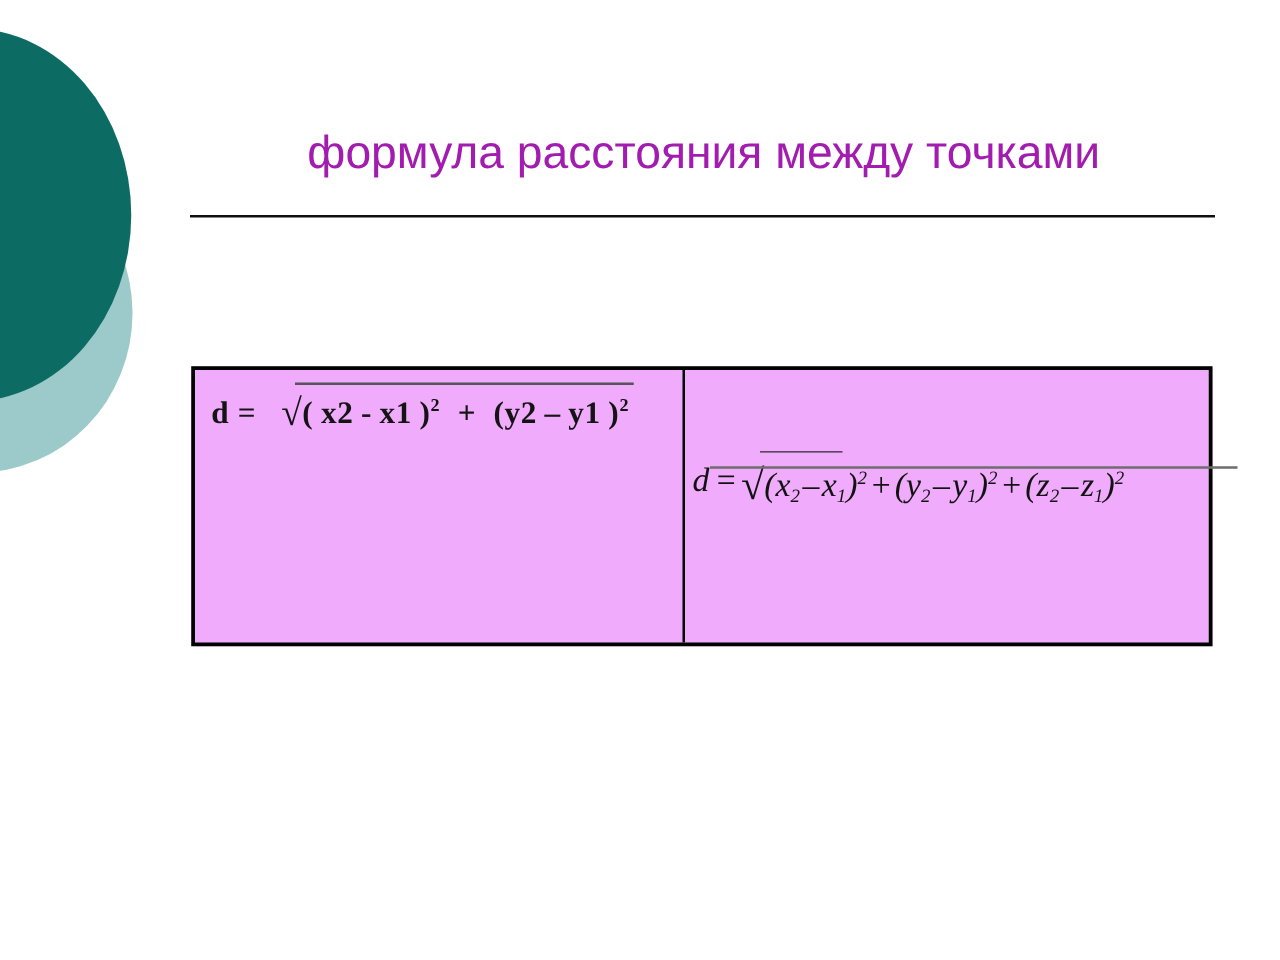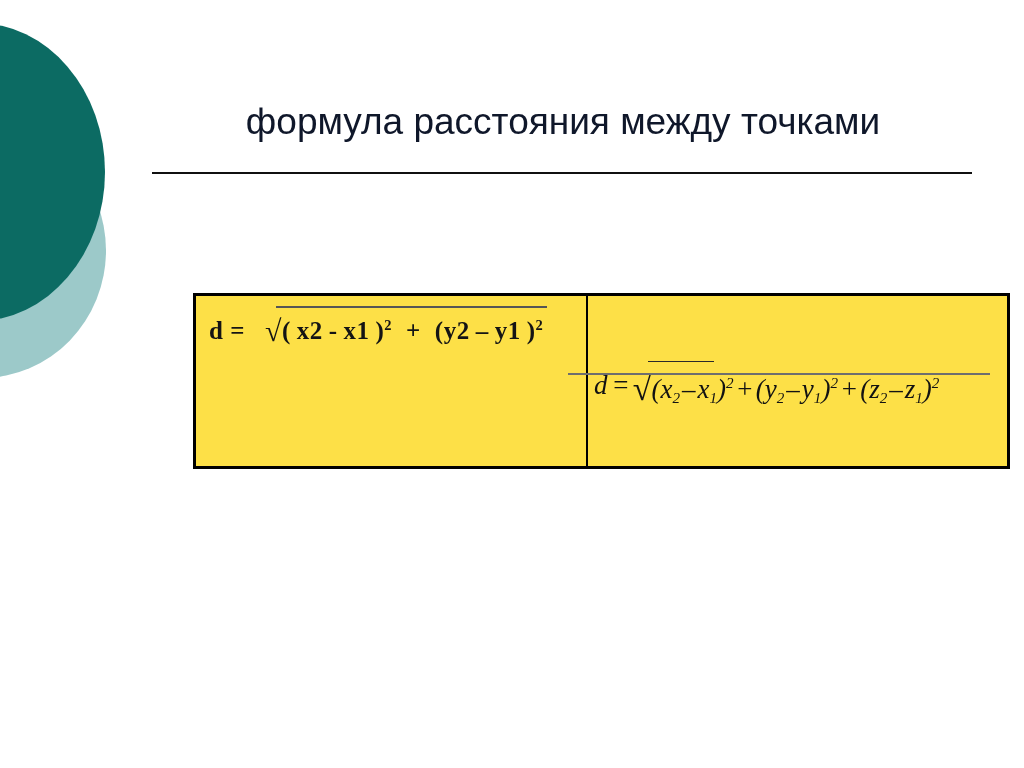--- a/index.html
+++ b/index.html
@@ -39,21 +39,21 @@
   }
 
   
   #title {
     position: absolute;
     left: 152px;
     top: 98px;
     width: 822px;
     height: 60px;
     z-index: 5;
-    color: #0f172a;
+    color: #a21caf;
     font-size: 37px;
     line-height: 48px;
     text-align: center;
     white-space: nowrap;
     letter-spacing: 0px;
   }
   #title-rule {
     position: absolute;
     left: 152px;
     top: 172px;
@@ -62,27 +62,26 @@
     border-top: 2px solid #101010;
     z-index: 5;
   }
 
   
   #formula-table {
     position: absolute;
     left: 153px;
     top: 293px;
     width: 817px;
-    height: 176px;
+    height: 224px;
     border: 3px solid #000000;
     box-sizing: border-box;
     display: flex;
     z-index: 4;
-    background: #fde047;
-    margin-left: 40px;
+    background: #f0abfc;
   }
   .cell {
     position: relative;
     box-sizing: border-box;
     height: 100%;
   }
   #cell-2d {
     width: 392px;
     border-right: 2px solid #000000;
   }

